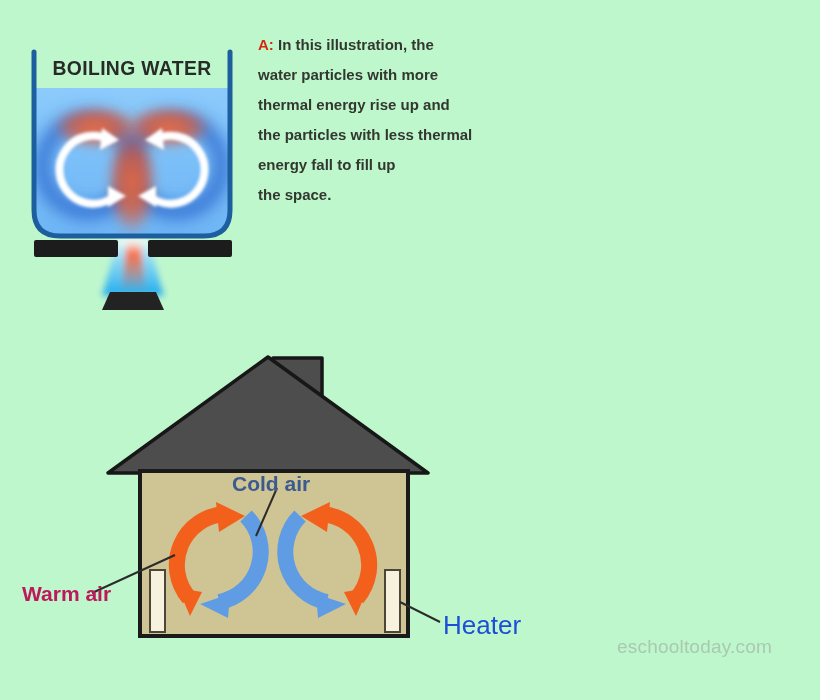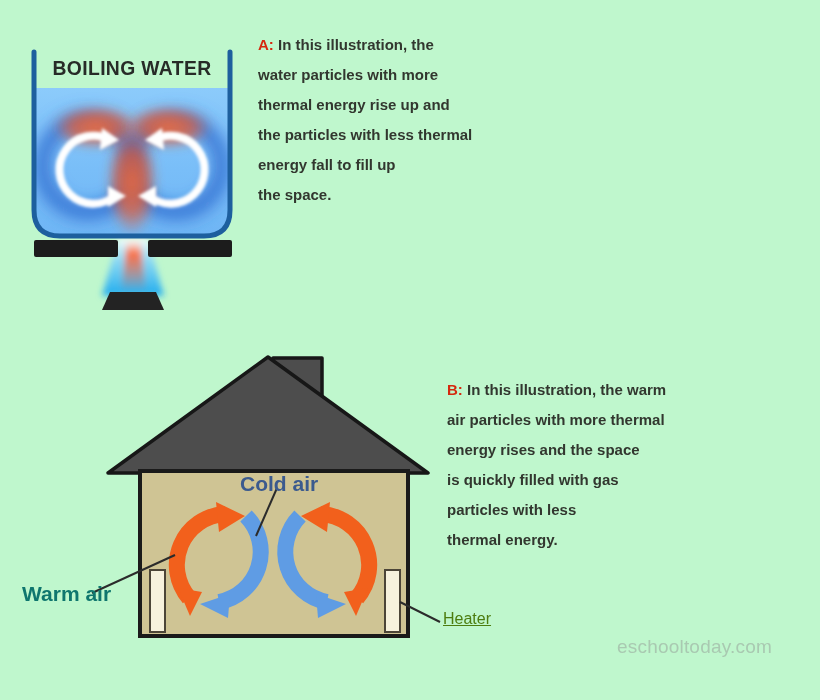--- a/index.html
+++ b/index.html
@@ -89,35 +89,33 @@
   .house-label {
     position: absolute;
     font-family: "Liberation Sans", sans-serif;
     font-weight: bold;
   }
   #label-cold {
     left: 232px;
     top: 472px;
     font-size: 21px;
     color: #3b5a8e;
-    margin-left: 8px;
   }
   #label-warm {
     left: 22px;
     top: 582px;
     font-size: 21px;
-    color: #0f766e;
+    color: #be185d;
   }
   #label-heater {
     left: 443px;
     top: 610px;
-    font-size: 16px;
-    color: #4d7c0f;
+    font-size: 26px;
+    color: #1d4ed8;
     font-weight: normal;
-    text-decoration: underline;
   }
 
   
   #watermark {
     position: absolute;
     left: 617px;
     top: 636px;
     font-family: "Liberation Sans", sans-serif;
     font-size: 19px;
     color: #a9c9b1;
@@ -267,22 +265,16 @@
       <line x1="277" y1="148" x2="256" y2="196" stroke="#2b2b2b" stroke-width="2"></line>
       <line x1="92" y1="253" x2="175" y2="215" stroke="#2b2b2b" stroke-width="2"></line>
       <line x1="400" y1="262" x2="440" y2="282" stroke="#2b2b2b" stroke-width="2"></line>
     </svg>
   </div>
 
   <div class="house-label" id="label-cold">Cold air</div>
   <div class="house-label" id="label-warm">Warm air</div>
   <div class="house-label" id="label-heater">Heater</div>
 
-  <div class="caption" id="caption-b"><span class="tag">B:</span><span>  In this illustration, the warm
-air particles with more thermal
-energy rises and the space
-is quickly filled with gas
-particles with less
-thermal energy.</span></div>
 
   <div id="watermark">eschooltoday.com</div>
 
 </div>
 
 </body></html>

